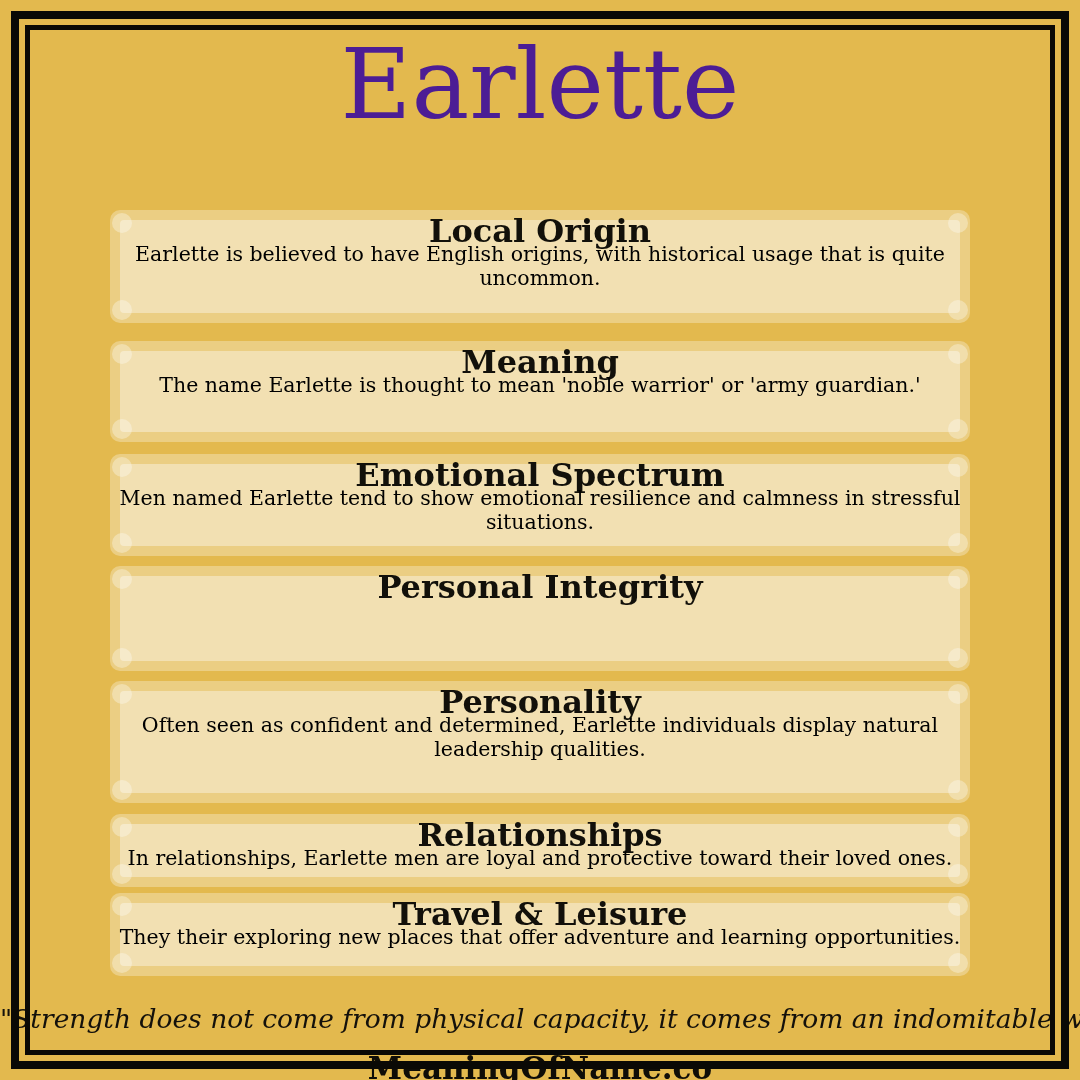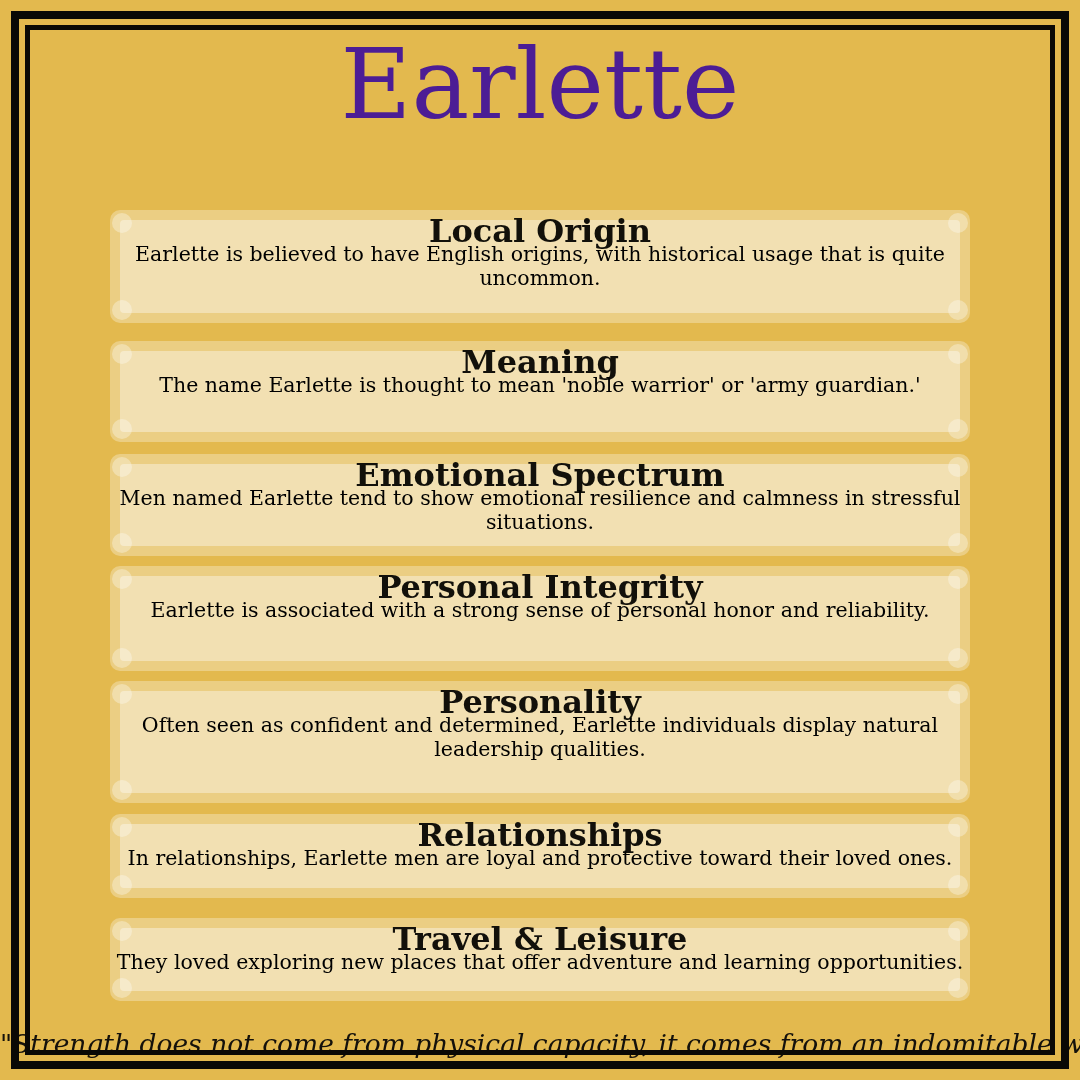--- a/index.html
+++ b/index.html
@@ -41,21 +41,21 @@
     width: 860px;
     margin: 0 auto;
     background: rgba(255,255,255,0.30);
     border-radius: 10px;
   }
   .panel:nth-child(1) { height: 113px;  margin-bottom: 18px; }
   .panel:nth-child(2) { height: 101px;  margin-bottom: 12px; }
   .panel:nth-child(3) { height: 102px; margin-bottom: 10px; }
   .panel:nth-child(4) { height: 105px;  margin-bottom: 10px; }
   .panel:nth-child(5) { height: 122px; margin-bottom: 11px; }
-  .panel:nth-child(6) { height: 84px;  margin-bottom: 20px; text-decoration: underline; }
+  .panel:nth-child(6) { height: 73px;  margin-bottom: 6px; text-decoration: underline; }
   .panel:nth-child(7) { height: 83px;  margin-bottom: 0; }
   .panel-inner {
     position: absolute;
     inset: 10px;
     background: rgba(255,255,255,0.38);
     border-radius: 4px;
   }
   .dot {
     position: absolute;
     width: 20px; height: 20px;
@@ -157,21 +157,20 @@
     </div>
 
     <div class="panel">
       <div class="panel-inner"></div>
       <span class="dot tl"></span>
       <span class="dot tr"></span>
       <span class="dot bl"></span>
       <span class="dot br"></span>
       <div class="panel-content">
         <h2 class="section-title">Personal Integrity</h2>
-        <p class="section-body">Earlette is associated with a strong sense of personal honor and reliability.</p>
       </div>
     </div>
 
     <div class="panel">
       <div class="panel-inner"></div>
       <span class="dot tl"></span>
       <span class="dot tr"></span>
       <span class="dot bl"></span>
       <span class="dot br"></span>
       <div class="panel-content">
@@ -194,21 +193,21 @@
     </div>
 
     <div class="panel">
       <div class="panel-inner"></div>
       <span class="dot tl"></span>
       <span class="dot tr"></span>
       <span class="dot bl"></span>
       <span class="dot br"></span>
       <div class="panel-content">
         <h2 class="section-title">Travel &amp; Leisure</h2>
-        <p class="section-body">They loved exploring new places that offer adventure and learning opportunities.</p>
+        <p class="section-body">They their exploring new places that offer adventure and learning opportunities.</p>
       </div>
     </div>
 
   </div>
 
   <p class="quote">"Strength does not come from physical capacity, it comes from an indomitable will."</p>
   <p class="brand">MeaningOfName.co</p>
 
 </div>
 

